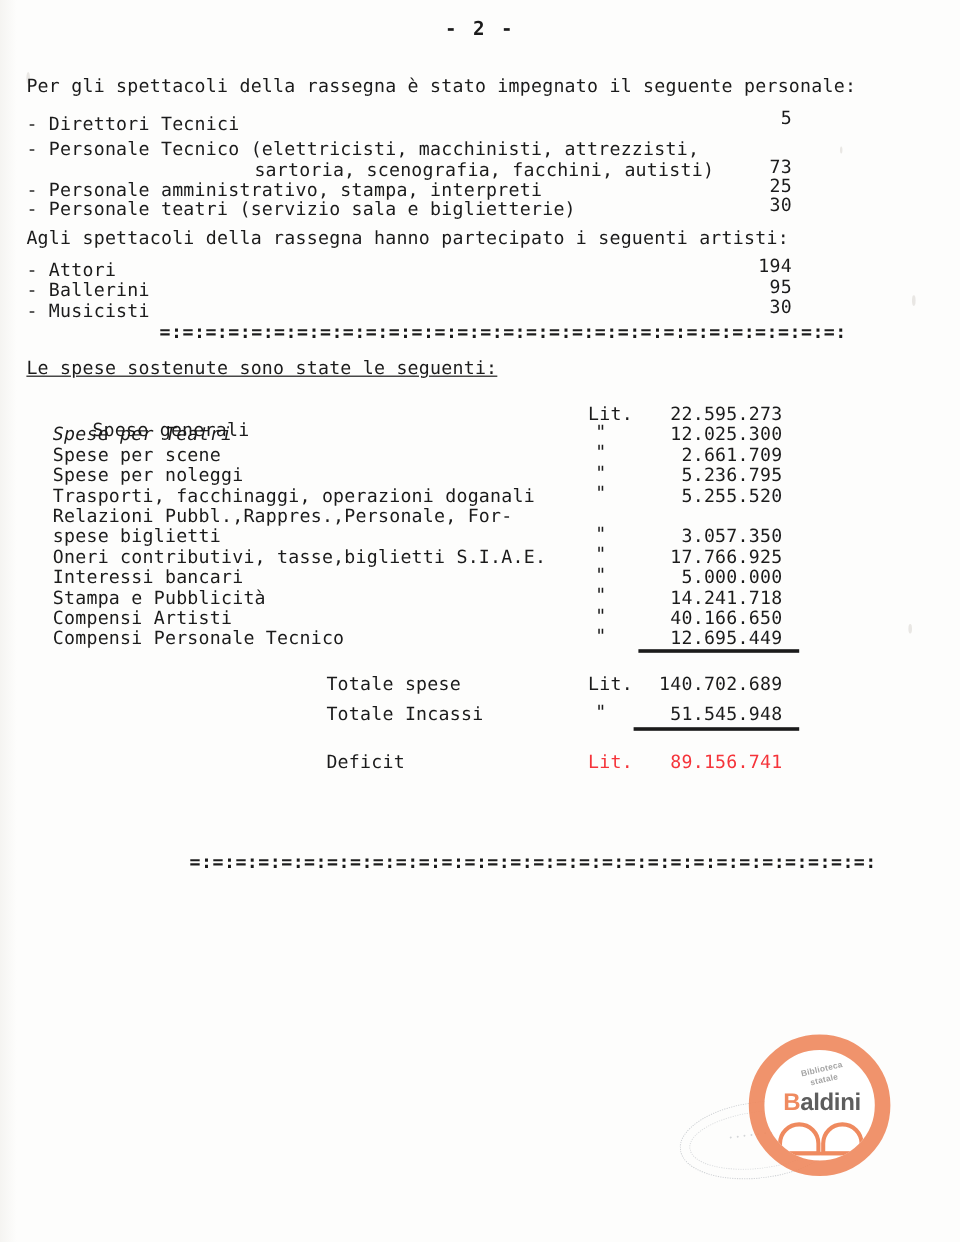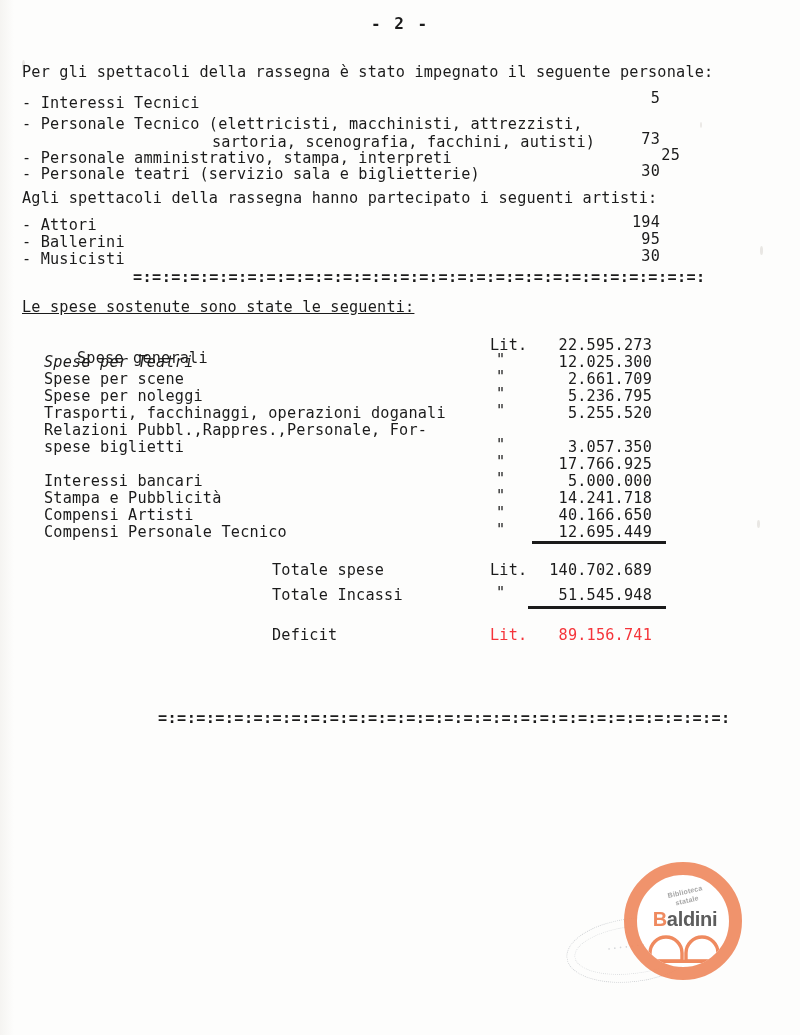--- a/index.html
+++ b/index.html
@@ -180,29 +180,29 @@
   <div class="paper-edge-left"></div>
   <div class="paper-speck" style="left:22px;  top:60px;  width:3px; height:10px;"></div>
   <div class="paper-speck" style="left:760px; top:246px; width:3px; height:9px;"></div>
   <div class="paper-speck" style="left:757px; top:520px; width:3px; height:8px;"></div>
   <div class="paper-speck" style="left:700px; top:122px; width:2px; height:6px;"></div>
 
   <div class="page-number">- 2 -</div>
 
   <div class="txt" style="left:22px; top:62px;">Per gli spettacoli della rassegna è stato impegnato il seguente personale:</div>
 
-  <div class="txt" style="left:22px; top:93px;">- Interessi Tecnici</div>
+  <div class="txt" style="left:22px; top:93px;">- Direttori Tecnici</div>
   <div class="num" style="left:560px; top:88px; width:100px;">5</div>
 
   <div class="txt" style="left:22px; top:114px;">- Personale Tecnico (elettricisti, macchinisti, attrezzisti,</div>
   <div class="txt" style="left:212px; top:132px;">sartoria, scenografia, facchini, autisti)</div>
   <div class="num" style="left:560px; top:129px; width:100px;">73</div>
 
   <div class="txt" style="left:22px; top:148px;">- Personale amministrativo, stampa, interpreti</div>
-  <div class="num" style="left:580px; top:145px; width:100px;">25</div>
+  <div class="num" style="left:560px; top:145px; width:100px;">25</div>
 
   <div class="txt" style="left:22px; top:164px;">- Personale teatri (servizio sala e biglietterie)</div>
   <div class="num" style="left:560px; top:161px; width:100px;">30</div>
 
   <div class="txt" style="left:22px; top:188px;">Agli spettacoli della rassegna hanno partecipato i seguenti artisti:</div>
 
   <div class="txt" style="left:22px; top:215px;">- Attori</div>
   <div class="num" style="left:560px; top:212px; width:100px;">194</div>
 
   <div class="txt" style="left:22px; top:232px;">- Ballerini</div>
@@ -233,20 +233,21 @@
 
   <div class="txt" style="left:44px; top:403px;">Trasporti, facchinaggi, operazioni doganali</div>
   <div class="txt" style="left:496px; top:401px;">"</div>
   <div class="num" style="left:540px; top:403px; width:112px;">5.255.520</div>
 
   <div class="txt" style="left:44px; top:420px;">Relazioni Pubbl.,Rappres.,Personale, For-</div>
   <div class="txt" style="left:44px; top:437px;">spese biglietti</div>
   <div class="txt" style="left:496px; top:435px;">"</div>
   <div class="num" style="left:540px; top:437px; width:112px;">3.057.350</div>
 
+  <div class="txt" style="left:44px; top:454px;">Oneri contributivi, tasse,biglietti S.I.A.E.</div>
   <div class="txt" style="left:496px; top:452px;">"</div>
   <div class="num" style="left:540px; top:454px; width:112px;">17.766.925</div>
 
   <div class="txt" style="left:44px; top:471px;">Interessi bancari</div>
   <div class="txt" style="left:496px; top:469px;">"</div>
   <div class="num" style="left:540px; top:471px; width:112px;">5.000.000</div>
 
   <div class="txt" style="left:44px; top:488px;">Stampa e Pubblicità</div>
   <div class="txt" style="left:496px; top:486px;">"</div>
   <div class="num" style="left:540px; top:488px; width:112px;">14.241.718</div>

